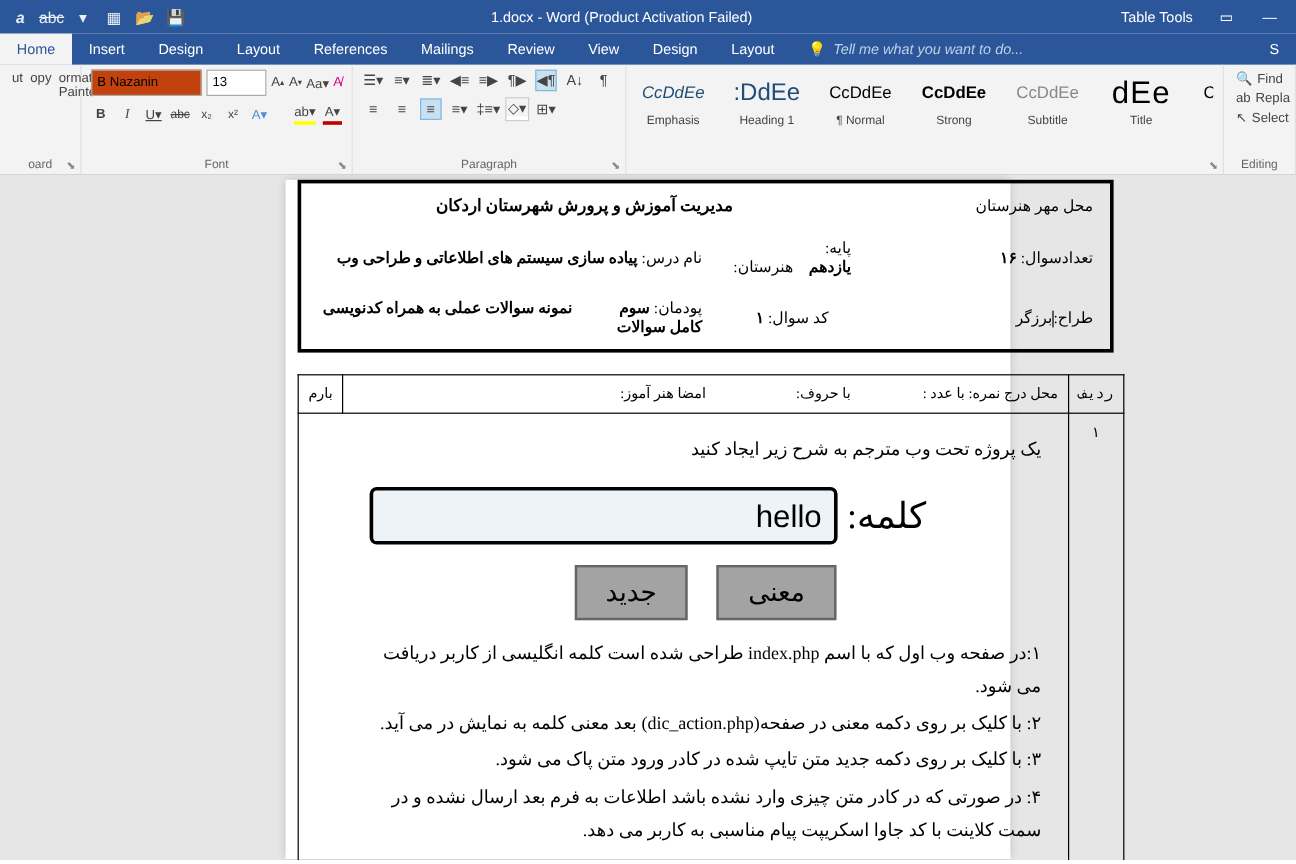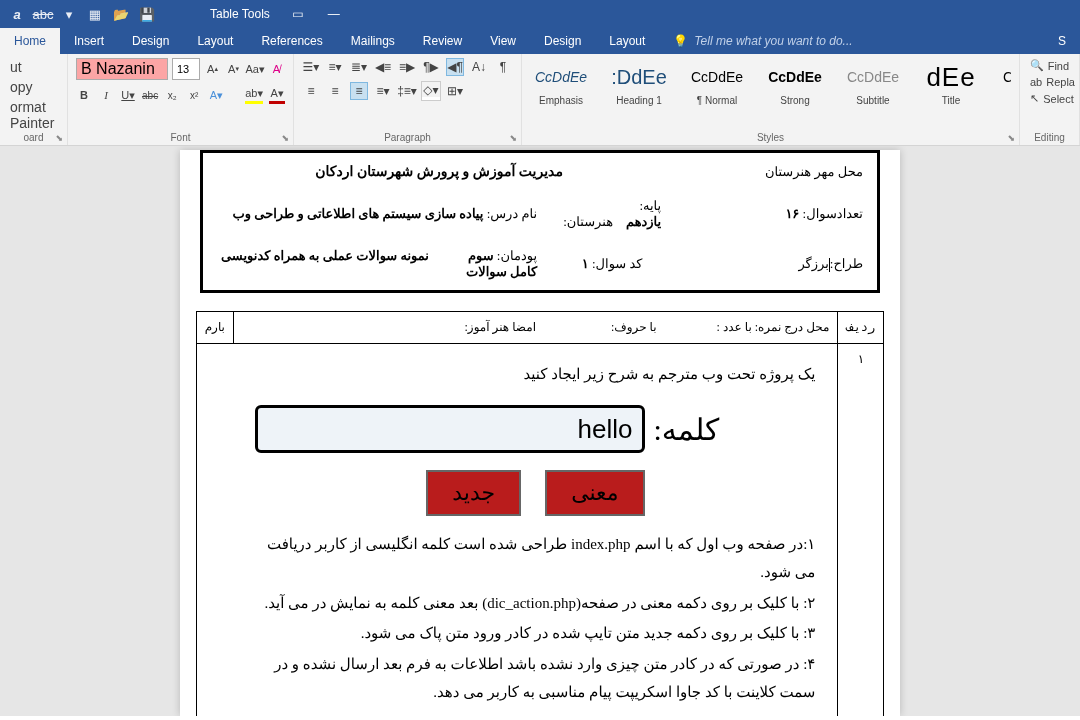--- a/index.html
+++ b/index.html
@@ -23,27 +23,27 @@
     .tell-me span:first-child { margin-right: 6px; font-style: normal; }
     .share-btn { padding: 0 14px; color: #fff; display: flex; align-items: center; }
     
     
     .ribbon { background: #f3f3f3; border-bottom: 1px solid #d4d4d4; height: 92px; display: flex; }
     .ribbon-group { border-right: 1px solid #e1e1e1; padding: 4px 8px 2px; display: flex; flex-direction: column; position: relative; }
     .group-label { position: absolute; bottom: 2px; left: 0; right: 0; text-align: center; font-size: 10px; color: #666; }
     .group-dialog { position: absolute; bottom: 2px; right: 4px; font-size: 9px; color: #888; }
     
     .clipboard-group { width: 68px; }
-    .clipboard-items { display: flex; flex-direction: column; gap: 2px; font-size: 14px; color: #444; }
+    .clipboard-items { display: flex; flex-direction: row; gap: 2px; font-size: 11px; color: #444; }
     .clipboard-items > div { padding: 1px 2px; cursor: pointer; }
     
     .font-group { width: 226px; }
     .font-row1 { display: flex; gap: 4px; align-items: center; margin-bottom: 6px; }
-    .font-name { border: 1px solid #ababab; background: #fca5a5; padding: 2px 4px; width: 92px; font-size: 16px; height: 22px; }
-    .font-size { border: 1px solid #ababab; background: #fff; padding: 2px 4px; width: 28px; font-size: 11px; height: 22px; }
+    .font-name { border: 1px solid #ababab; background: #c2410c; padding: 2px 4px; width: 92px; font-size: 11px; height: 22px; }
+    .font-size { border: 1px solid #ababab; background: #fff; padding: 2px 4px; width: 50px; font-size: 11px; height: 22px; }
     .font-btn { width: 18px; height: 18px; display: flex; align-items: center; justify-content: center; font-size: 11px; color: #444; cursor: pointer; }
     .font-row2 { display: flex; gap: 6px; align-items: center; }
     .bold { font-weight: bold; }
     .italic { font-style: italic; font-family: serif; }
     .underline { text-decoration: underline; }
     .strike { text-decoration: line-through; font-size: 10px; }
     .sub { font-size: 10px; }
     .sup { font-size: 10px; }
     .highlight-btn { border-bottom: 3px solid #ffff00; padding-bottom: 1px; margin-left: 15px; }
     .fontcolor-btn { border-bottom: 3px solid #c00000; padding-bottom: 1px; }
@@ -61,21 +61,21 @@
     .style-preview.title-style { font-size: 26px; font-weight: 300; color: #000; letter-spacing: 1px; }
     .style-name { font-size: 10px; color: #444; }
     .gallery-more { display: flex; flex-direction: column; justify-content: center; padding: 0 2px; color: #666; font-size: 9px; border-left: 1px solid #ddd; }
     
     .editing-group { width: 60px; }
     .editing-items { display: flex; flex-direction: column; gap: 2px; font-size: 11px; color: #444; }
     .editing-items > div { padding: 1px 2px; cursor: pointer; display: flex; gap: 4px; align-items: center; }
     
     
     .doc-area { background: #e6e6e6; height: 570px; overflow: auto; padding-top: 4px; display: flex; justify-content: center; }
-    .page { background: #fff; width: 720px; box-shadow: 0 0 8px rgba(0,0,0,0.2); padding: 0 10px; }
+    .page { background: #fff; width: 604px; box-shadow: 0 0 8px rgba(0,0,0,0.2); padding: 0 10px; }
     
     
     .header-table { border: 3px solid #000; width: 680px; margin: 0 auto; }
     .header-table td { padding: 8px 12px; font-family: Tahoma; font-size: 13px; direction: rtl; }
     .hdr-row1 .cell-right { text-align: center; font-weight: bold; font-size: 14px; }
     .hdr-row1 .cell-left { text-align: right; }
     .hdr-bold { font-weight: bold; }
     
     
     .score-table { border-collapse: collapse; width: 680px; margin: 18px auto 0; direction: rtl; }
@@ -86,38 +86,39 @@
     
     
     .q-content { padding: 6px 14px; direction: rtl; font-family: Tahoma; font-size: 15px; line-height: 1.9; }
     .q-content p { margin: 2px 0; }
     .latin { font-family: 'Times New Roman', serif; direction: ltr; unicode-bidi: embed; }
     
     .form-demo { direction: ltr; margin: 12px auto; width: 560px; display: flex; align-items: center; gap: 8px; }
     .form-label-ar { font-size: 30px; font-family: Tahoma; direction: rtl; }
     .form-input { border: 3px solid #000; border-radius: 6px; background: #eef3f8; width: 390px; height: 48px; font-size: 26px; padding: 0 10px; text-align: right; font-family: Arial; }
     .form-buttons { direction: ltr; margin: 8px auto 14px; width: 560px; display: flex; justify-content: center; gap: 24px; }
-    .form-btn { border: 2px solid #666; background: #b91c1c; padding: 8px 24px; font-size: 22px; font-family: Tahoma; }
+    .form-btn { border: 2px solid #666; background: #a3a3a3; padding: 8px 24px; font-size: 22px; font-family: Tahoma; }
     
     .cursor-line { display: inline-block; width: 1px; height: 14px; background: #000; vertical-align: middle; }
   </style>
 </head>
 <body>
 
 <div class="titlebar">
   <div class="qat">
     <span class="qat-icon" style="font-weight:bold;font-style:italic;">a</span>
     <span class="qat-icon">
         <s>abc</s>
       </span>
     <span class="qat-icon">▾</span>
     <span class="qat-icon">▦</span>
     <span class="qat-icon">📂</span>
     <span class="qat-icon">💾</span>
   </div>
+  <div class="title-center">1.docx - Word (Product Activation Failed)</div>
   <div class="title-section">Table Tools</div>
   <div class="title-right">
     <div class="win-btn">▭</div>
     <div class="win-btn">—</div>
   </div>
 </div>
 
 <div class="tabs">
   <div class="tab active">Home</div>
   <div class="tab">Insert</div>
@@ -225,21 +226,20 @@
       <div class="style-item">
           <div class="style-preview" style="color:#000;">CcDdEe</div>
           <div class="style-name">¶ No Spac...</div>
         </div>
       <div class="gallery-more">
           <span>▴</span>
           <span>▾</span>
           <span>▾</span>
         </div>
     </div>
-    <div class="group-label">Styles</div>
     <div class="group-dialog">⬊</div>
   </div>
 
   <div class="ribbon-group editing-group">
     <div class="editing-items">
       <div>
           <span>🔍</span>
           <span>Find</span>
         </div>
       <div>

